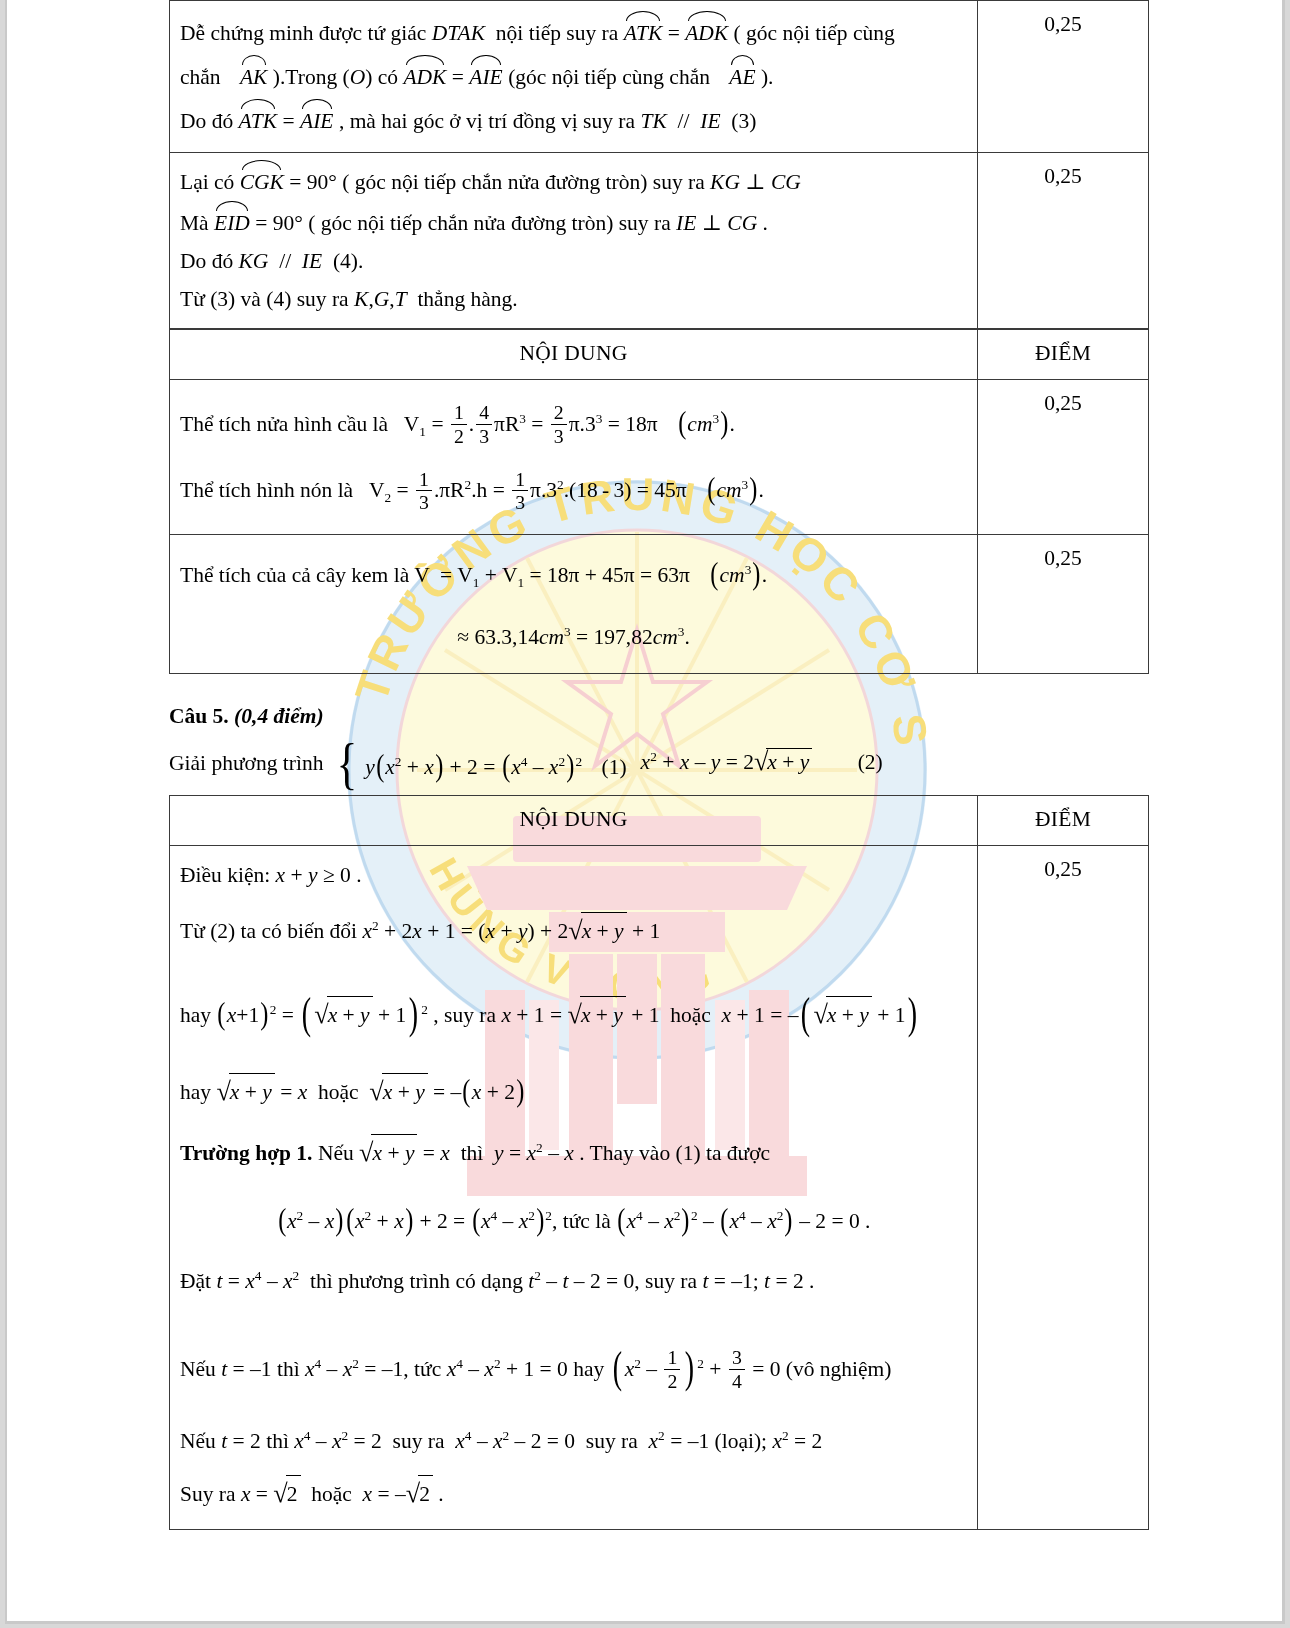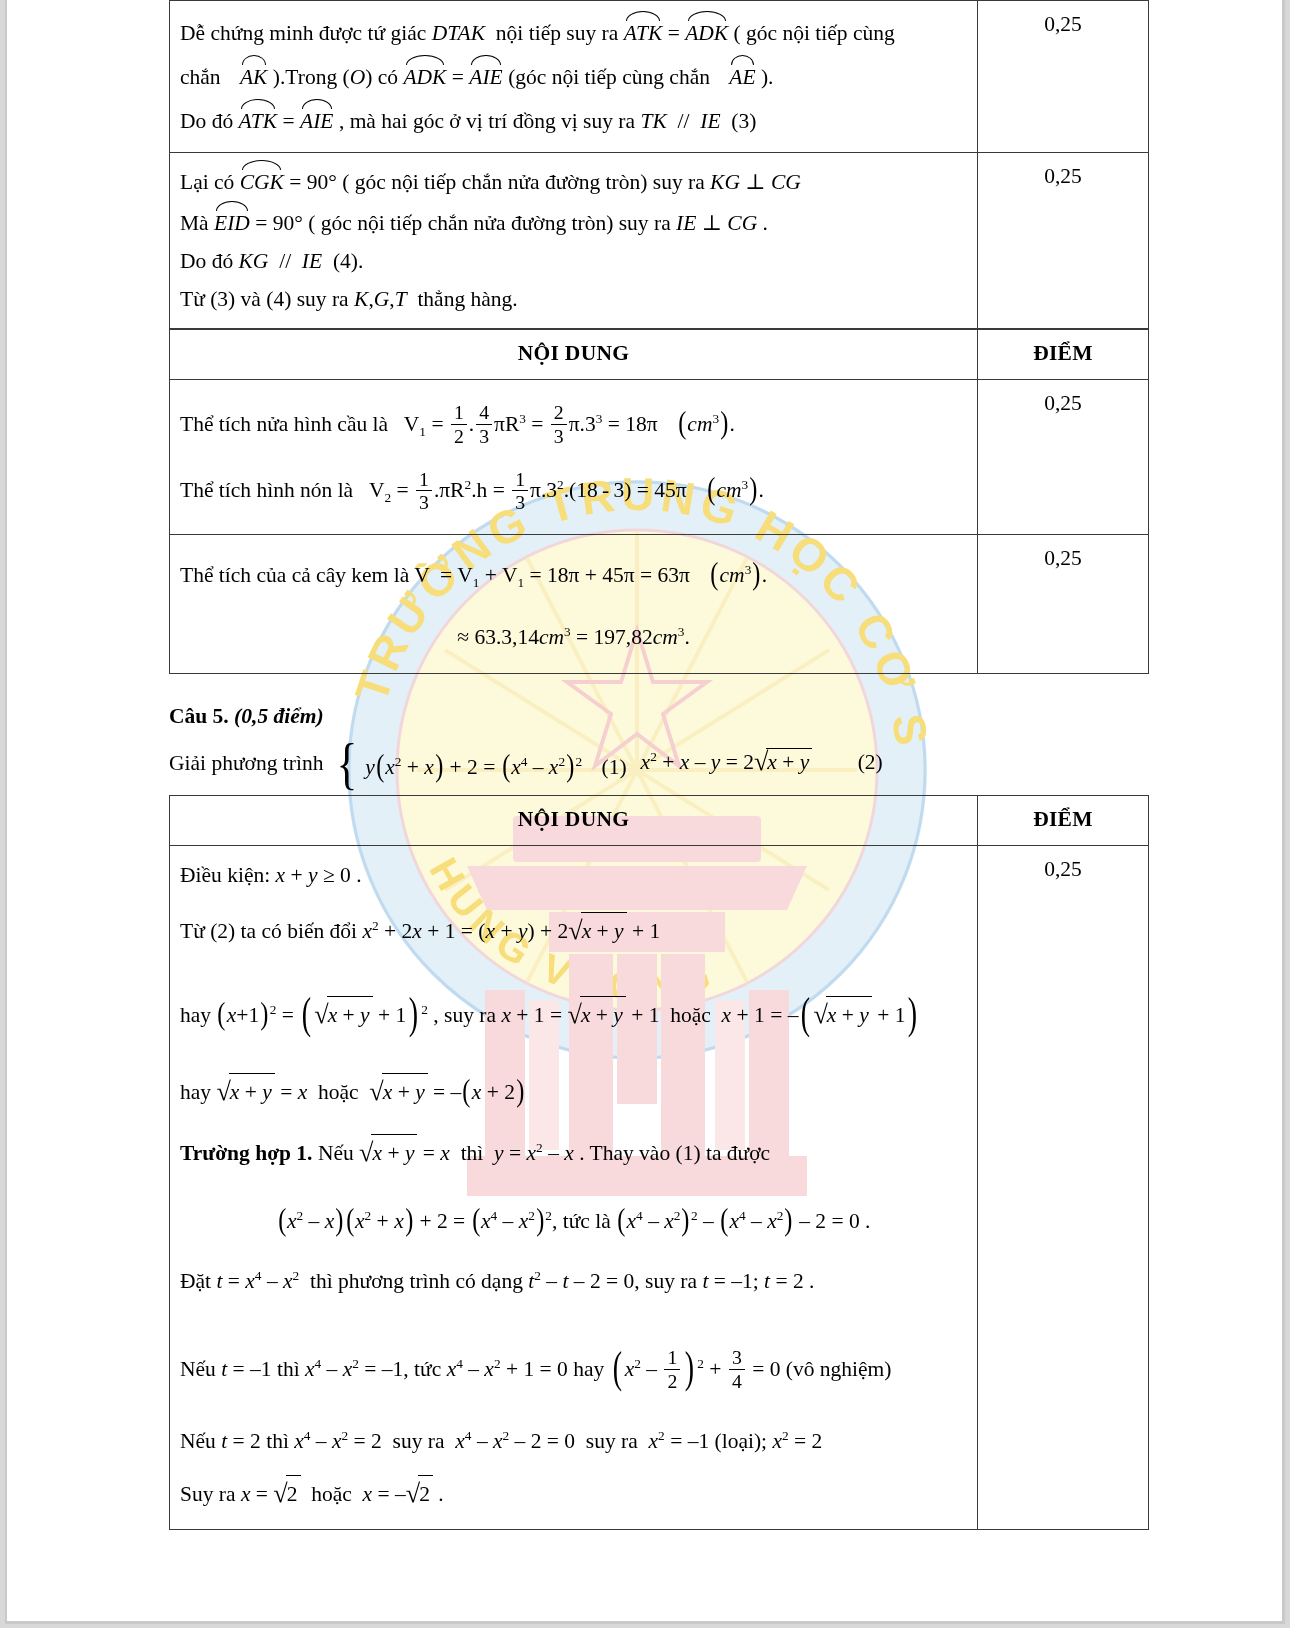--- a/index.html
+++ b/index.html
@@ -60,21 +60,21 @@
     background: transparent;
   }
   td.score, th.score {
     width: 150px;
     text-align: center;
     vertical-align: middle;
     font-size: 21px;
   }
   th.hdr {
     text-align: center;
-    font-weight: bold;
+    font-weight: normal;
     font-size: 21px;
     letter-spacing: .3px;
     padding: 4px 0 5px 0;
     vertical-align: middle;
   }
   .cellline { margin: 6px 0 6px 0; }
   .cellline.tight { margin: 3px 0 3px 0; }
   .ctr { text-align: center; }
 
   .section-title {
@@ -290,21 +290,21 @@
               ≈ 63.3,14<i class="v">cm</i><sup>3</sup> = 197,82<i class="v">cm</i><sup>3</sup>.
             </div>
           </td>
           <td class="score">0,25</td>
         </tr>
       </tbody>
     </table>
 
     <div class="section-title">
       <span>Câu 5.</span>
-      <i>(0,5 điểm)</i>
+      <i>(0,4 điểm)</i>
     </div>
 
     <div class="eqblock">
       <span>Giải phương trình</span>
       <span class="brace">{</span>
       <span class="eqrows">
         <span class="eqrow">
           <i class="v">y</i><span class="bp">(</span><i class="v">x</i><sup>2</sup> + <i class="v">x</i><span class="bp">)</span> + 2 =
           <span class="bp">(</span><i class="v">x</i><sup>4</sup> – <i class="v">x</i><sup>2</sup><span class="bp">)</span><sup>2</sup>
           <span class="gap-s"></span>(1)

